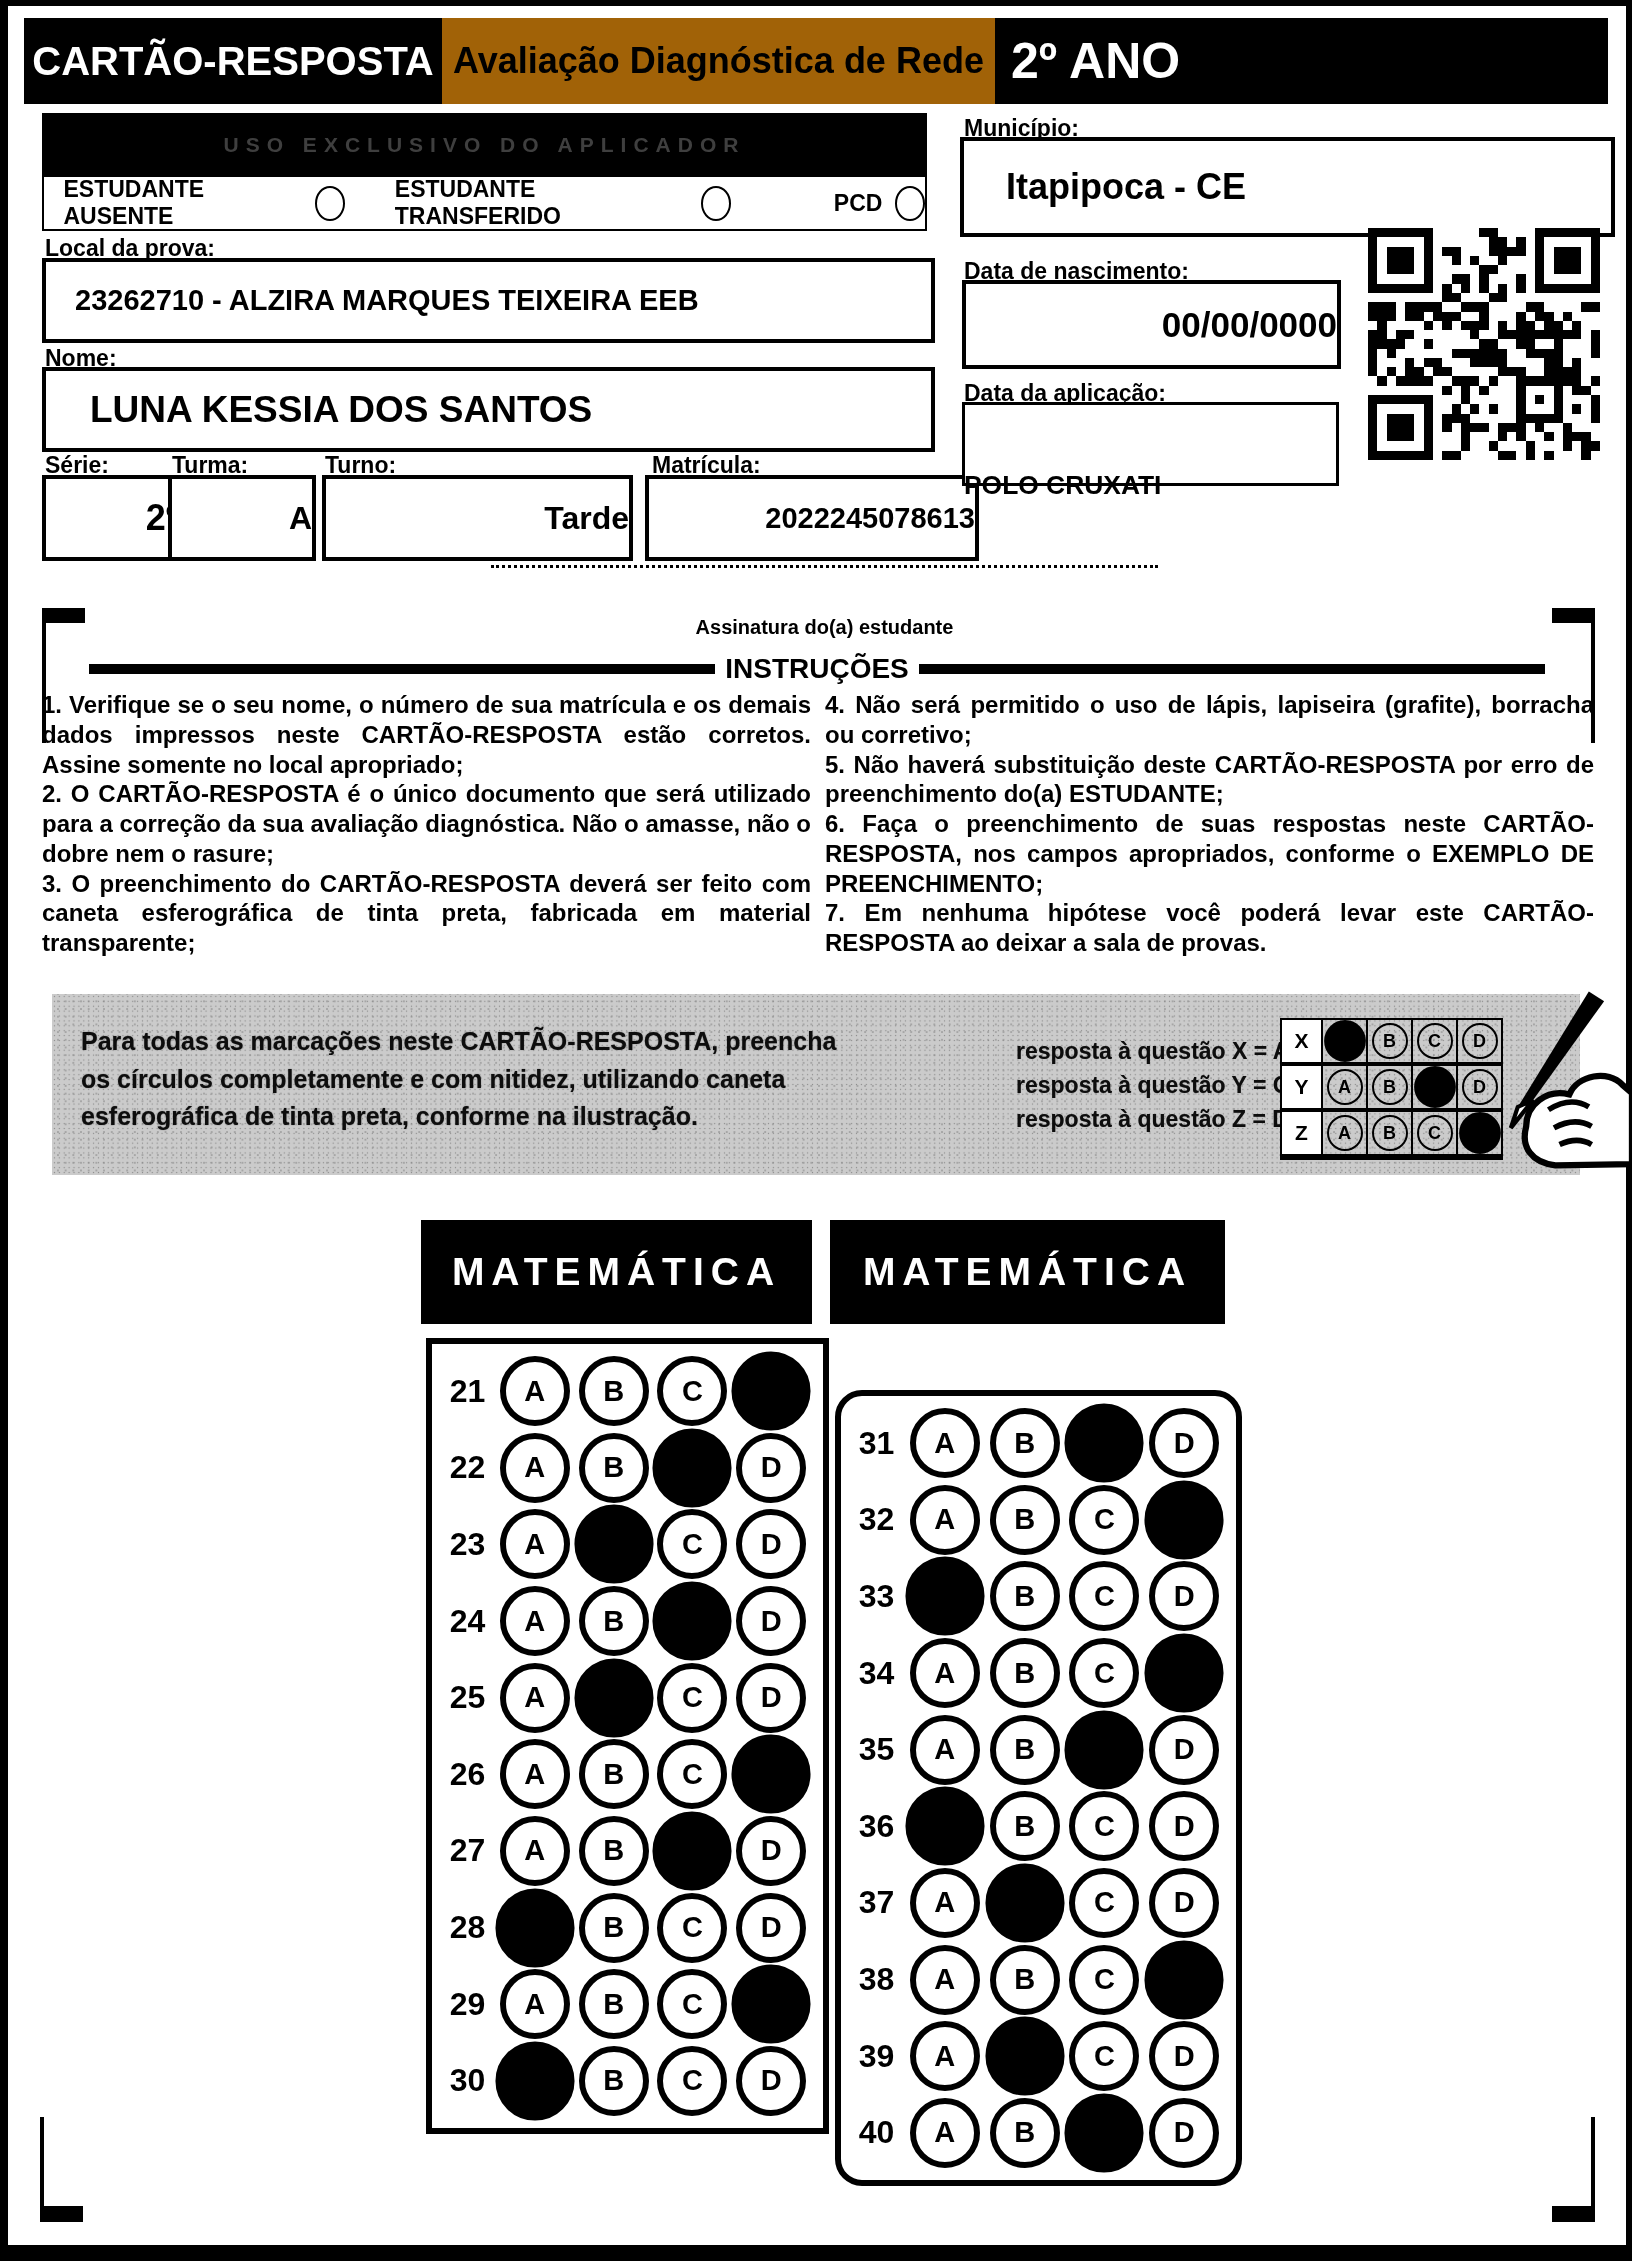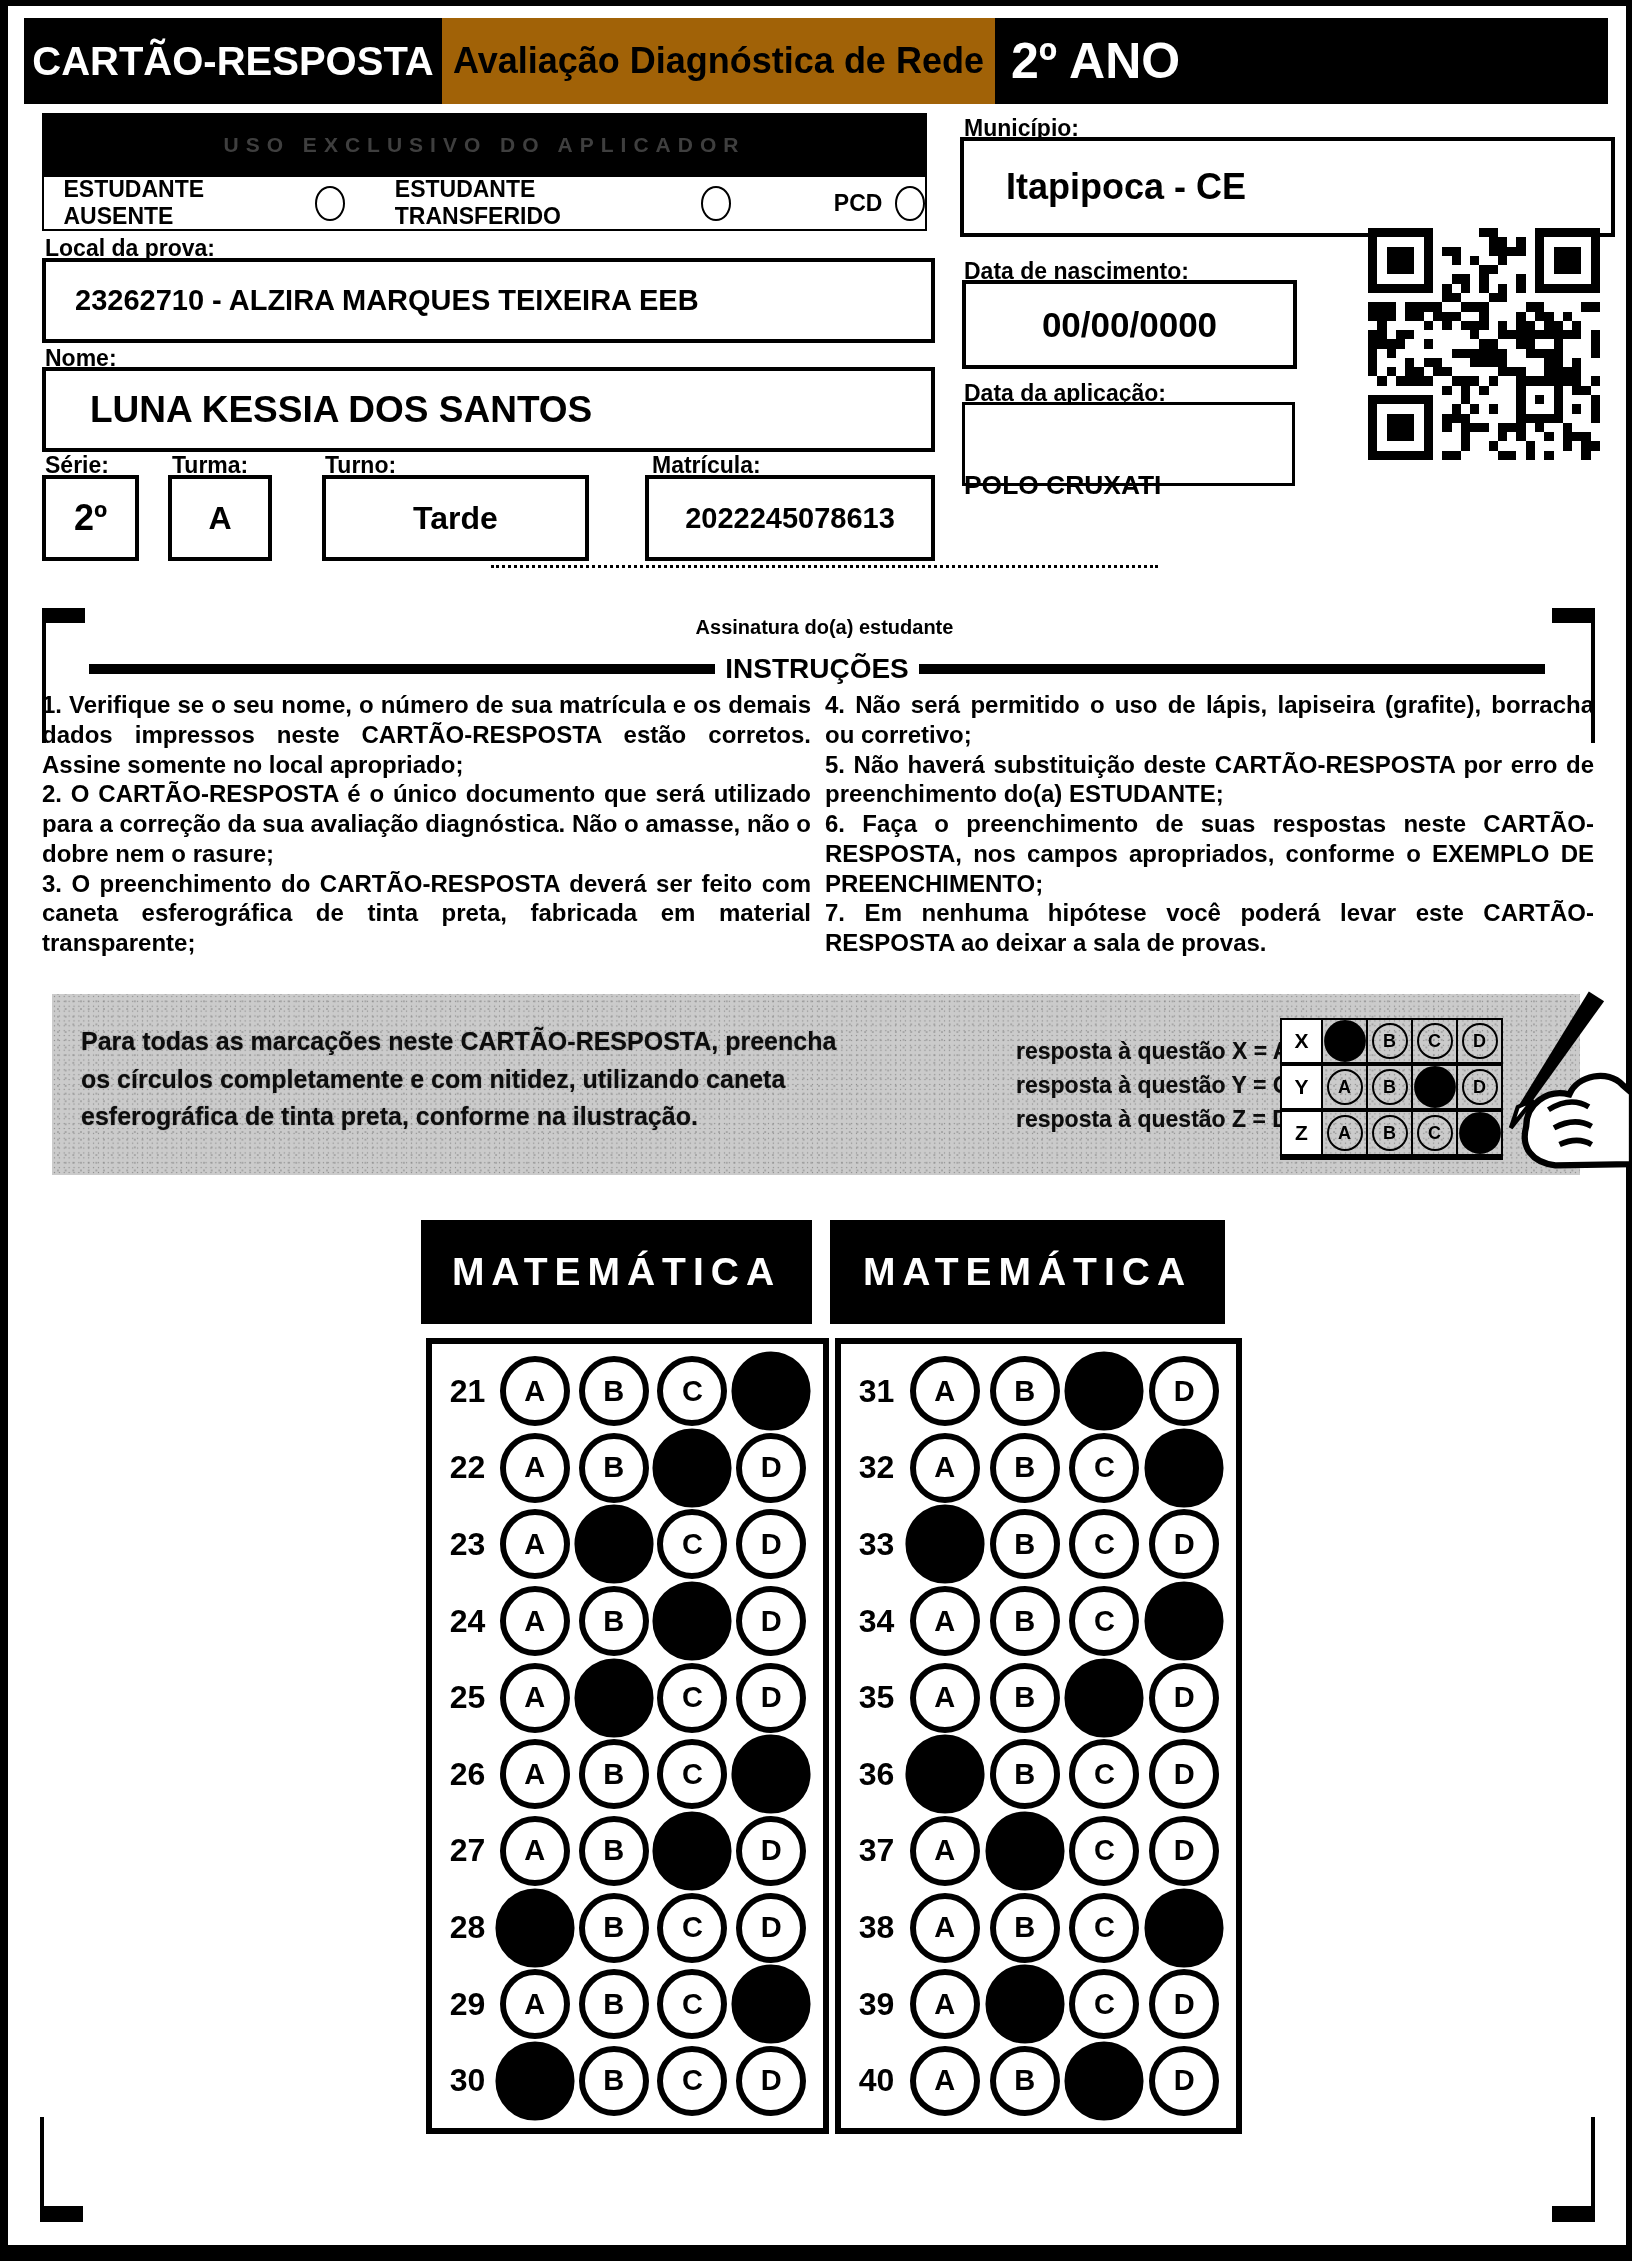--- a/index.html
+++ b/index.html
@@ -23,21 +23,21 @@
   .opt-wrap{left:42px;top:113px;width:885px;}
   .opt-black{height:64px;background:#000;display:flex;align-items:center;justify-content:center;}
   .opt-black span{color:#3f3f3f;font-size:21px;letter-spacing:7px;}
   .opt-row{height:52px;border:2.8px solid #000;border-top:none;display:flex;align-items:center;font-size:23px;}
   .chk{display:inline-block;width:28px;height:31px;border:2.8px solid #000;border-radius:50%;background:#fff;}
   .opt-row .l1{margin-left:19.5px;} .opt-row .c1{margin-left:12.5px;}
   .opt-row .l2{margin-left:50px;} .opt-row .c2{margin-left:14px;}
   .opt-row .l3{margin-left:103px;} .opt-row .c3{margin-left:12.5px;}
   .lab{font-size:23px;}
   .vbox{border:4.2px solid #000;background:#fff;display:flex;align-items:center;}
-  .vbox.center{justify-content:center;}
+  .vbox.center{justify-content:flex-end;padding-left:44px;}
   
   .dotline{left:491px;top:565px;width:667px;border-top:3.5px dotted #000;}
   .sig-label{left:491px;top:576px;width:667px;text-align:center;font-size:20px;margin-top:40px;}
   
   .mark{width:39px;height:120px;}
   .mk-tl{border-top:15.3px solid #000;border-left:4.9px solid #000;}
   .mk-tr{border-top:15.3px solid #000;border-right:4.9px solid #000;}
   .mk-bl{border-bottom:16.7px solid #000;border-left:4.9px solid #000;height:89px;}
   .mk-br{border-bottom:16.7px solid #000;border-right:4.9px solid #000;height:89px;}
   
@@ -526,21 +526,21 @@
         <div class="bub filled">D</div>
       </div>
       <div class="q-row">
         <span class="q-num">30</span>
         <div class="bub filled">A</div>
         <div class="bub">B</div>
         <div class="bub">C</div>
         <div class="bub">D</div>
       </div>
     </div>
-  <div class="abs ans-box" id="answers-right" style="left:835px;top:1338px;width:395px;height:773px;">
+  <div class="abs ans-box" id="answers-right" style="left:835px;top:1390px;width:395px;height:773px;border-radius:27px;">
       <div class="q-row">
         <span class="q-num">31</span>
         <div class="bub">A</div>
         <div class="bub">B</div>
         <div class="bub filled">C</div>
         <div class="bub">D</div>
       </div>
       <div class="q-row">
         <span class="q-num">32</span>
         <div class="bub">A</div>

